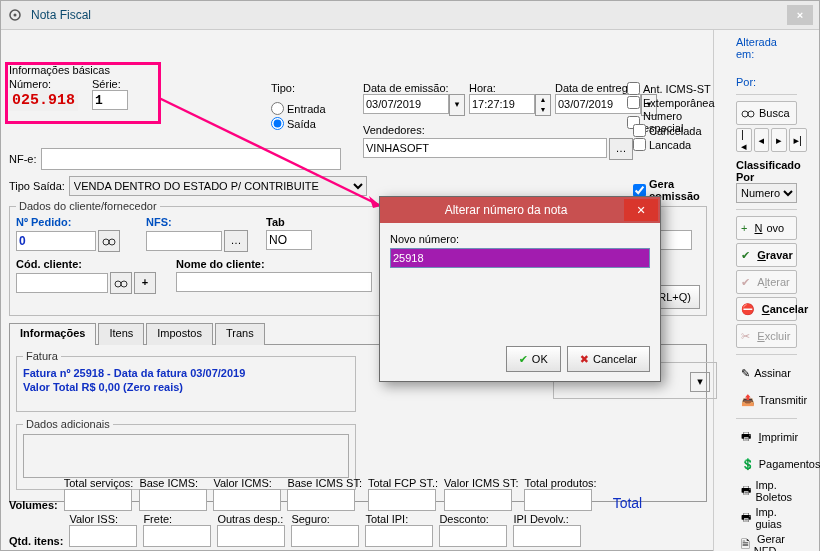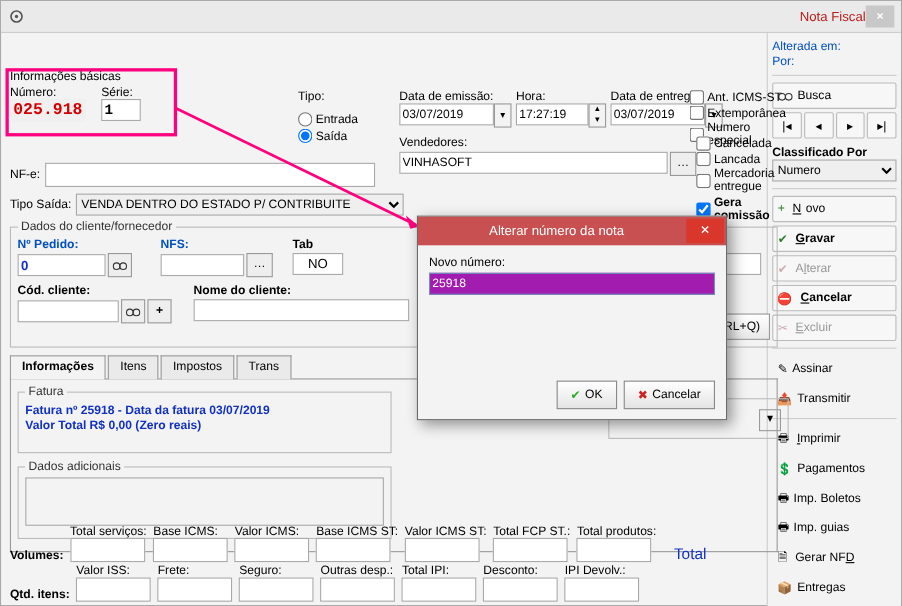--- a/index.html
+++ b/index.html
@@ -1,23 +1,23 @@
 <!DOCTYPE html>
 <html><head>
 <meta charset="utf-8">
 <style>
 html,body{margin:0;padding:0;font-family:Tahoma,Arial,sans-serif;font-size:11px;color:#000;background:#f0f0f0;width:820px;height:551px;overflow:hidden}
 .window{width:820px;height:551px;background:#f3f3f3;border:1px solid #aaa;box-sizing:border-box;position:relative}
 .titlebar{height:28px;background:#eaeaea;display:flex;align-items:center;padding:0 6px;border-bottom:1px solid #ccc}
 .titlebar .gear{width:16px;height:16px;margin-right:8px}
-.titlebar .title{flex:1;text-align:right;font-size:12px;color:#b91c1c}
+.titlebar .title{flex:1;text-align:left;font-size:12px;color:#0c4a6e}
 .titlebar .close{width:26px;height:20px;background:#c8c8c8;color:#fff;text-align:center;line-height:20px;font-weight:bold;cursor:pointer}
 .body{display:flex;height:calc(100% - 28px)}
 .main{flex:1;position:relative;padding:6px 6px 0 6px;box-sizing:border-box}
-.side{width:122px;border-left:1px solid #ccc;padding:6px 4px;box-sizing:border-box;background:#f3f3f3}
+.side{width:106px;border-left:1px solid #ccc;padding:6px 22px;box-sizing:border-box;background:#f3f3f3}
 .side .lbl{font-size:11px;color:#0050c0;margin-bottom:2px}
 .side hr{border:none;border-top:1px solid #ccc;margin:6px 0}
 .side .btn{display:flex;align-items:center;gap:4px;height:22px;padding:0 4px;border:1px solid #bbb;background:#f7f7f7;margin-bottom:3px;cursor:pointer;font-size:11px;border-radius:2px}
 .side .btn.flat{border-color:transparent;background:transparent}
 .side .btn u{text-decoration:underline}
 .side .btn b{font-weight:bold}
 .side select{width:100%;height:20px;font-size:11px;border:1px solid #aaa}
 .ico{width:14px;height:14px;display:inline-block}
 fieldset{border:1px solid #bbb;padding:4px 6px 6px 6px;margin:0 0 6px 0}
 legend{font-size:11px;color:#333;padding:0 3px}
@@ -192,24 +192,20 @@
 
       <div class="flags2">
         <label>
             <input type="checkbox" class="chk" style="">
             <span>Cancelada</span>
           </label>
         <label>
             <input type="checkbox" class="chk" style="">
             <span>Lancada</span>
           </label>
-        <label>
-            <input type="checkbox" class="chk" style="">
-            <span>Mercadoria entregue</span>
-          </label>
       </div>
 
       <div class="nfe">
         <span>NF-e:</span>
         <input style="">
       </div>
 
       <div class="tiposaida">
         <span>Tipo Saída:</span>
         <select><option>VENDA DENTRO DO ESTADO P/ CONTRIBUITE</option></select>
@@ -239,21 +235,21 @@
           </div>
           <div class="fld" style="width:110px">
             <span class="lab">NFS:</span>
             <div class="inprow">
               <input style="width: 70px;">
               <span class="sqbtn">…</span>
             </div>
           </div>
           <div class="fld" style="width:50px">
             <span class="lab blk">Tab</span>
-            <input style="width: 40px; text-align: center;" value="NO">
+            <input style="width: 40px;" value="NO">
           </div>
           <div class="fld" style="margin-left:240px">
             <span class="lab">Pedido do cliente:</span>
             <input style="width: 120px;">
           </div>
         </div>
         <div class="row1" style="margin-top:6px">
           <div class="fld" style="width:150px">
             <span class="lab blk">Cód. cliente:</span>
             <div class="inprow">
@@ -320,51 +316,51 @@
             </div>
           <div class="bl">
               <span>Valor ICMS:</span>
               <input style="">
             </div>
           <div class="bl">
               <span>Base ICMS ST:</span>
               <input style="">
             </div>
           <div class="bl">
+              <span>Total FCP ST.:</span>
+              <input style="">
+            </div>
+          <div class="bl">
               <span>Valor ICMS ST:</span>
               <input style="">
             </div>
           <div class="bl">
-              <span>Total FCP ST.:</span>
-              <input style="">
-            </div>
-          <div class="bl">
               <span>Total produtos:</span>
               <input style="">
             </div>
           <div class="total-lbl" style="margin-left:10px">Total</div>
         </div>
         <div class="brow">
           <div class="bl">
               <span class="big">Qtd. itens:</span>
             </div>
           <div class="bl">
               <span>Valor ISS:</span>
               <input style="">
             </div>
           <div class="bl">
               <span>Frete:</span>
               <input style="">
             </div>
           <div class="bl">
+              <span>Outras desp.:</span>
+              <input style="">
+            </div>
+          <div class="bl">
               <span>Seguro:</span>
-              <input style="">
-            </div>
-          <div class="bl">
-              <span>Outras desp.:</span>
               <input style="">
             </div>
           <div class="bl">
               <span>Total IPI:</span>
               <input style="">
             </div>
           <div class="bl">
               <span>Desconto:</span>
               <input style="">
             </div>
@@ -393,21 +389,21 @@
                 <span>Cancelar</span>
               </div>
           </div>
         </div>
       </div>
 
     </div>
 
     <div class="side">
       <div class="lbl">Alterada em:</div>
-      <div class="lbl" style="margin-top:2px">Por:</div>
+      <div class="lbl" style="margin-top:16px">Por:</div>
       <hr>
       <div class="btn">
           <svg class="ico" viewBox="0 0 14 14">
             <circle cx="4" cy="8" r="3" fill="none" stroke="#333"></circle>
             <circle cx="10" cy="8" r="3" fill="none" stroke="#333"></circle>
           </svg>
           <span>Busca</span>
         </div>
       <div style="display:flex;gap:2px;margin-bottom:4px">
         <div class="btn" style="flex:1;justify-content:center">|◂</div>

